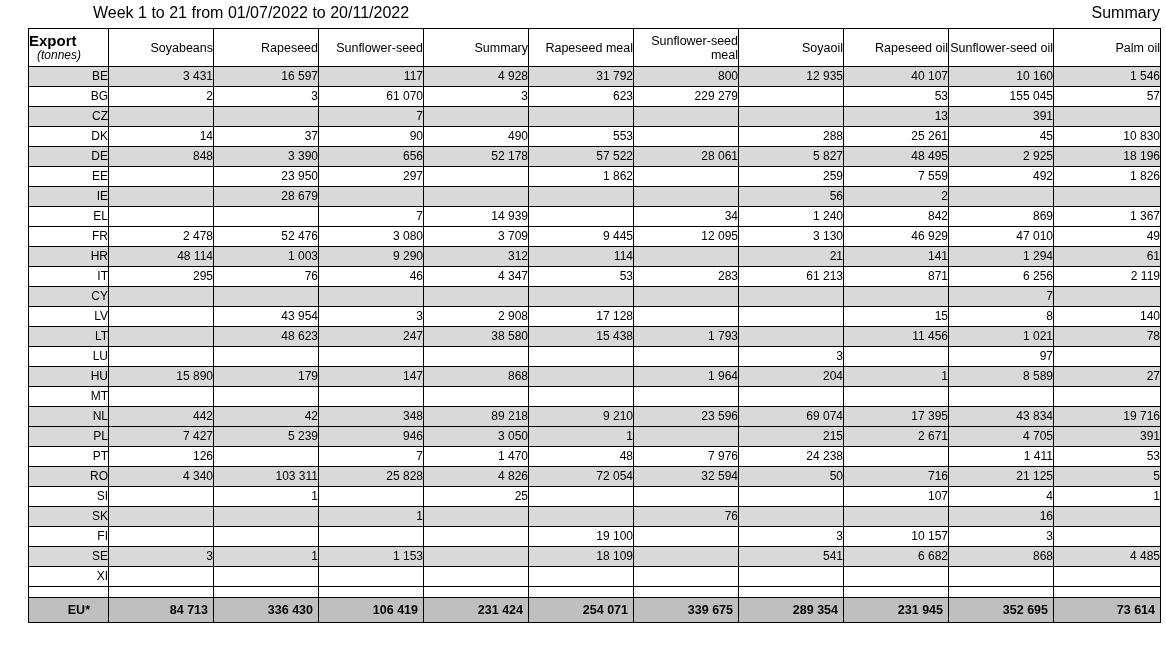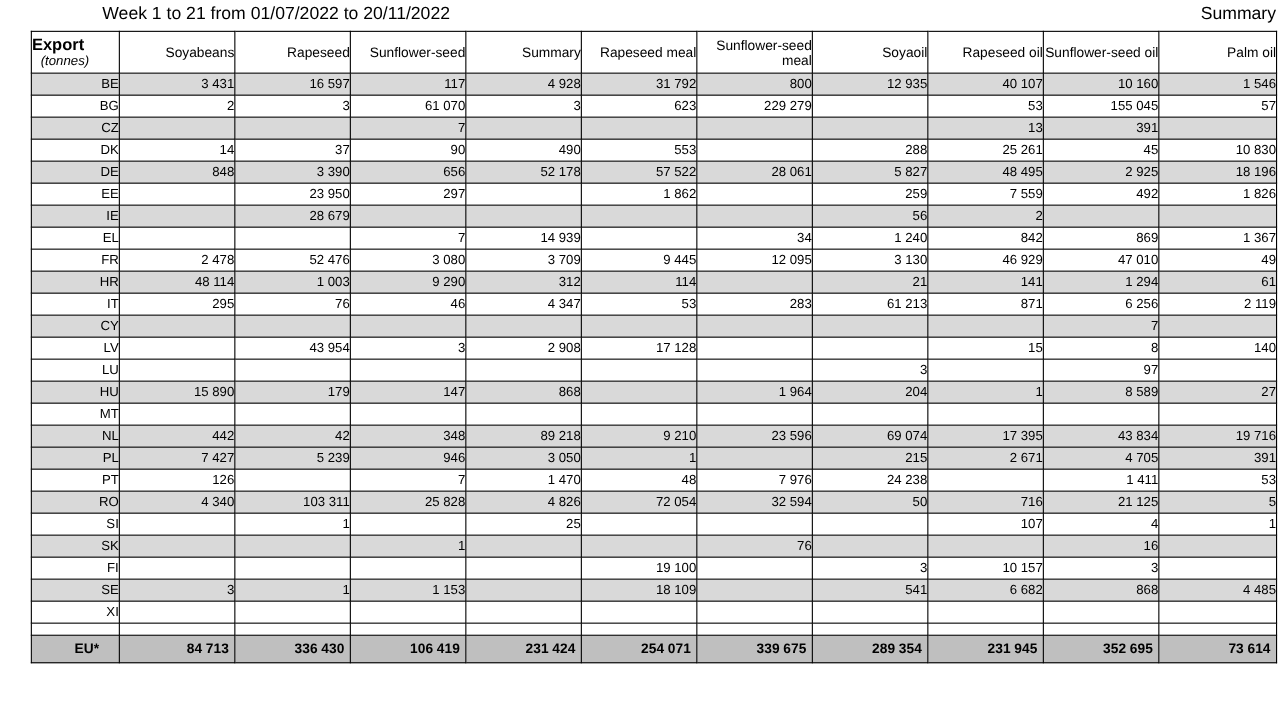--- a/index.html
+++ b/index.html
@@ -348,20 +348,33 @@
             <td class="val">43 954</td>
             <td class="val">3</td>
             <td class="val">2 908</td>
             <td class="val">17 128</td>
             <td class="val"></td>
             <td class="val"></td>
             <td class="val">15</td>
             <td class="val">8</td>
             <td class="val">140</td>
           </tr>
+          <tr class="shade">
+            <td class="code">LT</td>
+            <td class="val"></td>
+            <td class="val">48 623</td>
+            <td class="val">247</td>
+            <td class="val">38 580</td>
+            <td class="val">15 438</td>
+            <td class="val">1 793</td>
+            <td class="val"></td>
+            <td class="val">11 456</td>
+            <td class="val">1 021</td>
+            <td class="val">78</td>
+          </tr>
           <tr class="plain">
             <td class="code">LU</td>
             <td class="val"></td>
             <td class="val"></td>
             <td class="val"></td>
             <td class="val"></td>
             <td class="val"></td>
             <td class="val"></td>
             <td class="val">3</td>
             <td class="val"></td>

